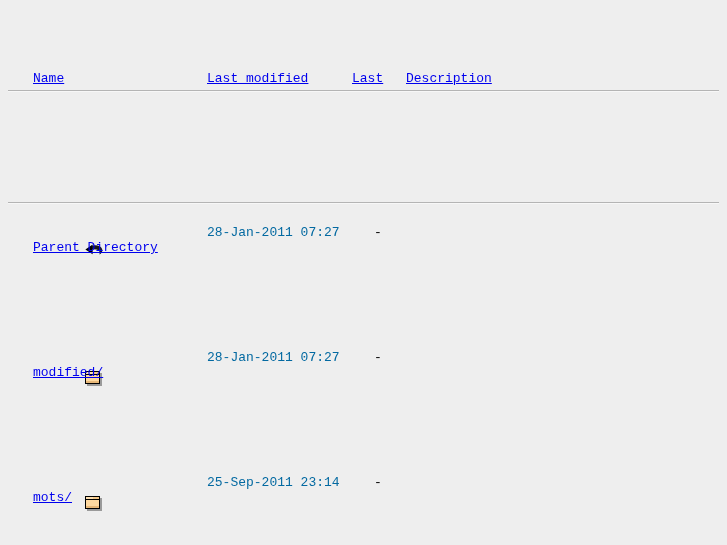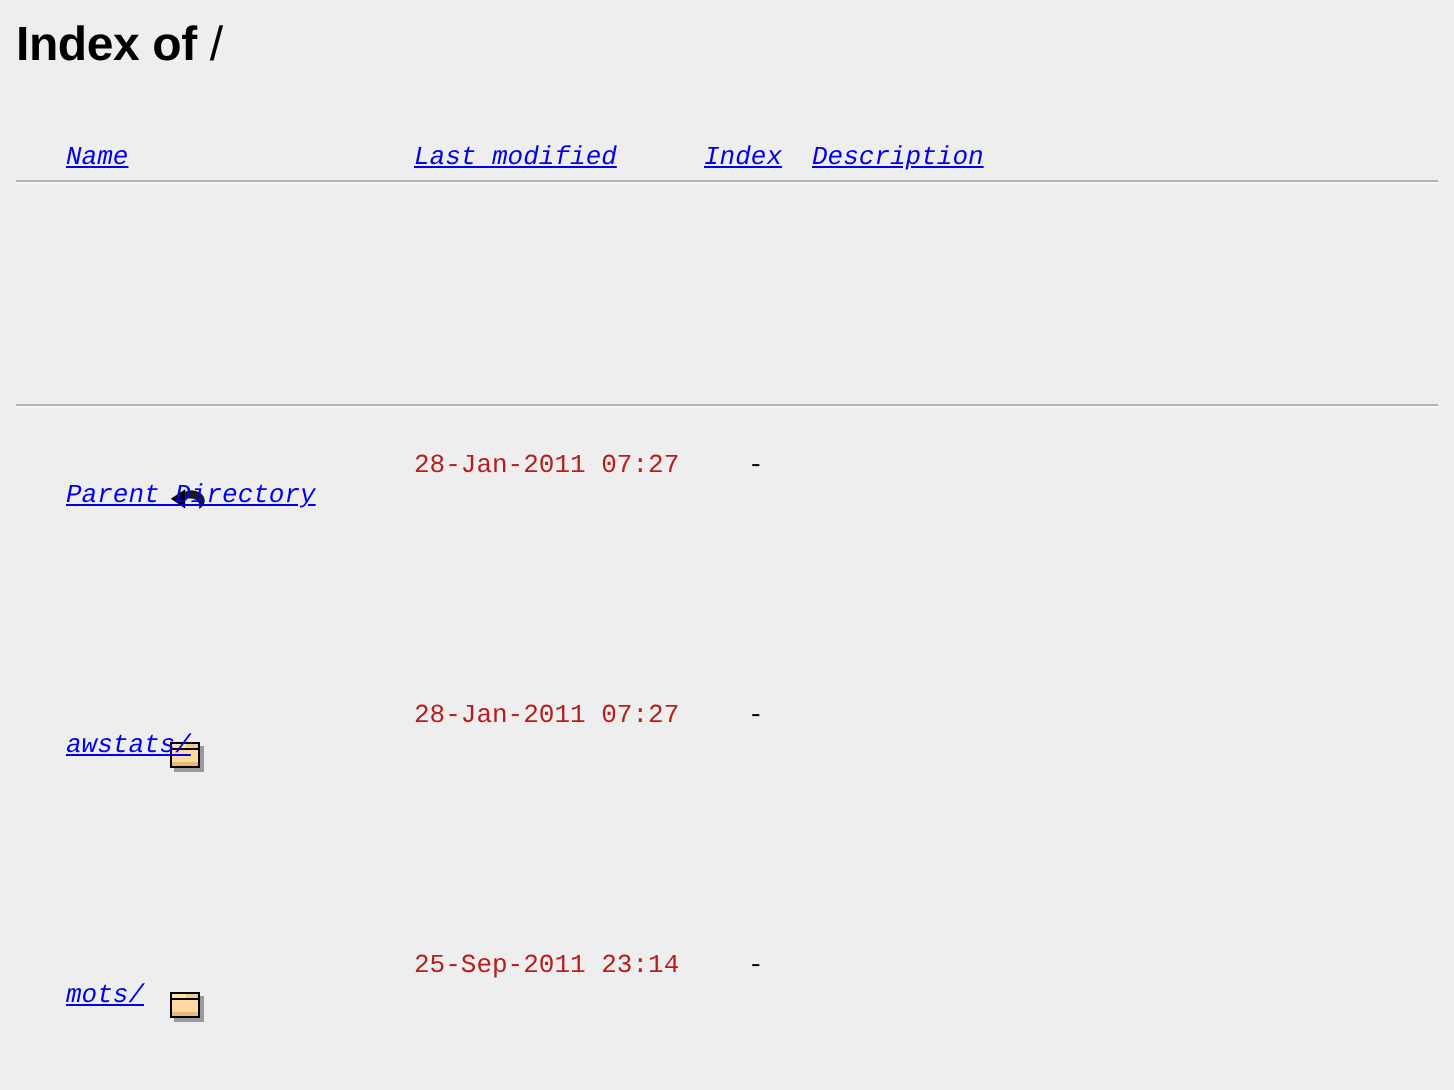--- a/index.html
+++ b/index.html
@@ -64,21 +64,20 @@
     width: 727px;
     font-family: "Liberation Mono", "DejaVu Sans Mono", monospace;
     font-size: 13px;
     line-height: 25px;
     white-space: pre;
   }
 
   .listing a {
     color: #0000ee;
     text-decoration: underline;
-    font-style: italic;
   }
 
   
   .header-row {
     position: absolute;
     left: 0;
     top: 66px;
     height: 17px;
   }
   .col {
@@ -113,21 +112,21 @@
     position: absolute;
     left: 33px;
     top: 18px;
     white-space: pre;
   }
   .entry-date {
     position: absolute;
     left: 207px;
     top: 3px;
     white-space: pre;
-    color: #b91c1c;
+    color: #0369a1;
   }
   .entry-size {
     position: absolute;
     left: 374px;
     top: 3px;
     white-space: pre;
     color: #000000;
   }
   .entry-desc {
     position: absolute;
@@ -135,29 +134,28 @@
     top: 3px;
     white-space: pre;
     color: #000000;
   }
 </style>
 </head>
 <body>
 
 <div class="page">
 
-  <h1 class="page-title"><span>Index of</span><span class="slash"> /</span></h1>
 
   <div class="listing">
 
     
     <div class="header-row">
       <a class="col col-name" href="?C=N;O=D">Name</a>
       <a class="col col-lastmod" href="?C=M;O=A">Last modified</a>
-      <a class="col col-size" href="?C=S;O=A">Index</a>
+      <a class="col col-size" href="?C=S;O=A">Last</a>
       <a class="col col-description" href="?C=D;O=A">Description</a>
     </div>
 
     <hr class="index-rule rule-top">
 
     <div class="rows">
 
       
       <div class="entry-row">
         <span class="entry-icon">
@@ -184,21 +182,21 @@
             <rect x="2" y="4" width="7" height="2" fill="#ffe0b0"></rect>
             <rect x="2" y="6" width="13" height="1" fill="#000000"></rect>
             <rect x="2" y="7" width="13" height="6" fill="#ffd9a0"></rect>
             <rect x="2" y="13" width="13" height="2" fill="#e8b878"></rect>
             <rect x="1" y="3" width="15" height="1" fill="#000000"></rect>
             <rect x="1" y="15" width="15" height="1" fill="#000000"></rect>
             <rect x="1" y="3" width="1" height="13" fill="#000000"></rect>
             <rect x="15" y="3" width="1" height="13" fill="#000000"></rect>
           </svg>
         </span>
-        <a class="entry-name" href="awstats/">awstats/</a>
+        <a class="entry-name" href="awstats/">modified/</a>
         <span class="entry-date">28-Jan-2011 07:27</span>
         <span class="entry-size">-</span>
         <span class="entry-desc"></span>
       </div>
 
       
       <div class="entry-row">
         <span class="entry-icon">
           <svg width="20" height="21" viewBox="0 0 20 21" xmlns="http://www.w3.org/2000/svg">
             <rect x="3" y="5" width="15" height="13" fill="#9a9a9a"></rect>

